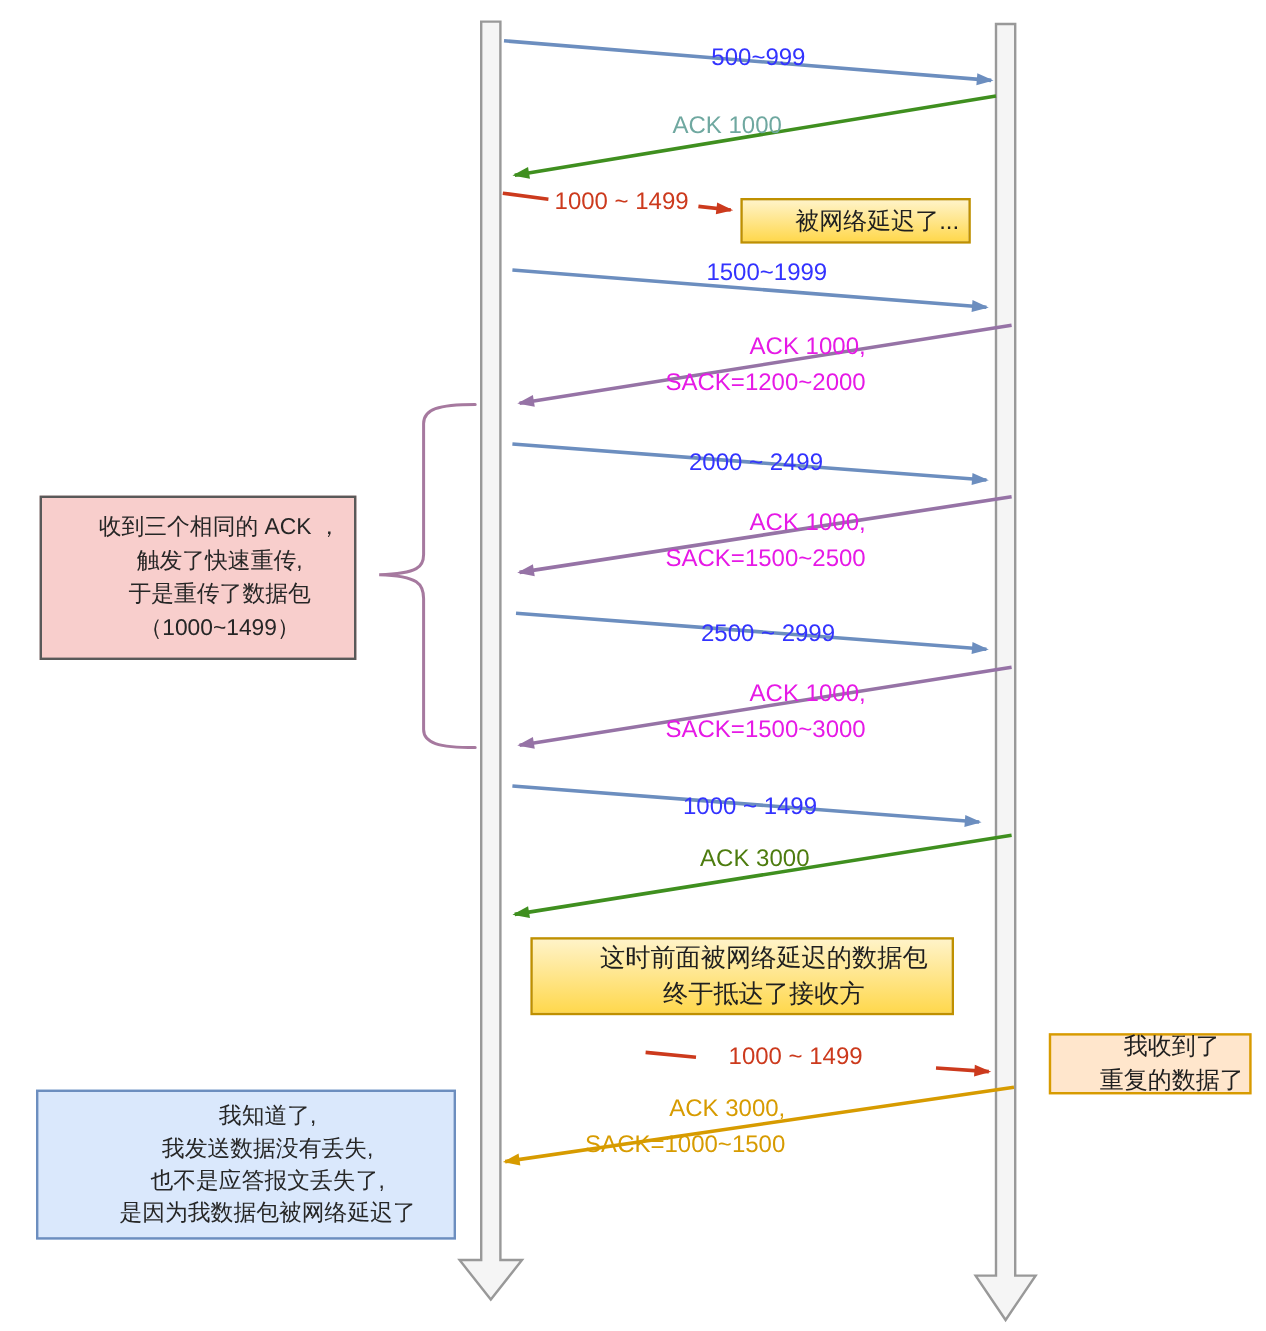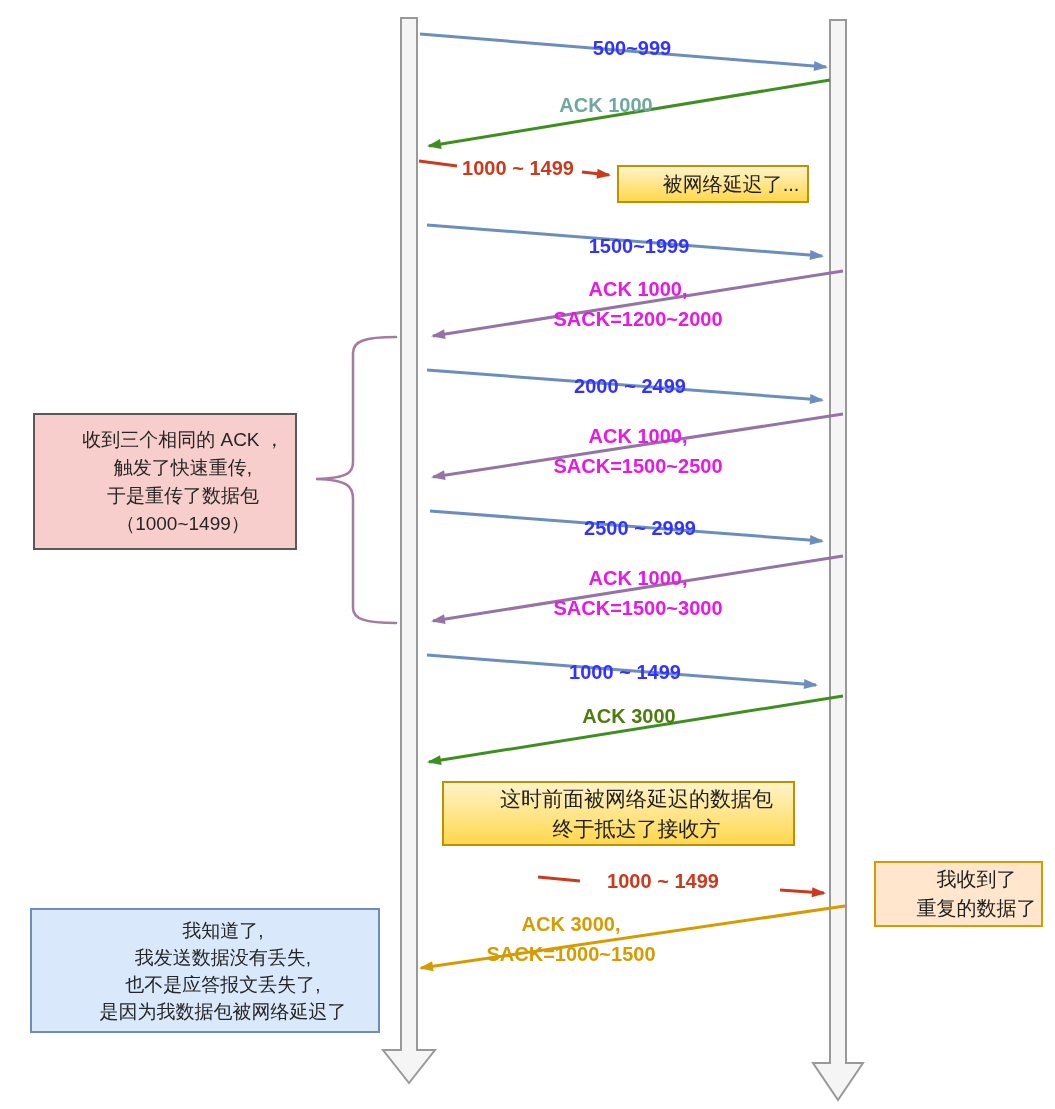--- a/index.html
+++ b/index.html
@@ -3,21 +3,21 @@
 <meta charset="utf-8">
 <style>
   html,body{margin:0;padding:0;background:#ffffff;}
   #canvas{
     position:relative;width:1055px;height:1109px;background:#ffffff;overflow:hidden;
     font-family:"Liberation Sans","DejaVu Sans",sans-serif;
   }
   #diagram-svg{position:absolute;left:0;top:0;}
   .lbl{
     position:absolute;transform:translateX(-50%);white-space:nowrap;
-    font-size:20px;line-height:20px;text-align:center;font-weight:bold;
+    font-size:20px;line-height:20px;text-align:right;
   }
   .lbl .line{display:block;line-height:30px;}
   .t-blue{color:#3333ff}
   .t-teal{color:#6fa8a0}
   .t-red{color:#cc3a1d}
   .t-magenta{color:#e619e6}
   .t-green{color:#4d7c0f}
   .t-orange{color:#d79b00}
   .note{
     position:absolute;box-sizing:border-box;display:flex;flex-direction:column;
@@ -28,21 +28,21 @@
     left:617px;top:165px;width:192px;height:38px;
     background:linear-gradient(180deg,#fff3c8 0%,#ffd84d 100%);
     border:2px solid #bf9000;font-size:20px;
   }
   .note-arrived{
     left:442px;top:781px;width:353px;height:65px;
     background:linear-gradient(180deg,#fff3c8 0%,#ffd84d 100%);
     border:2px solid #bf9000;font-size:21px;line-height:30px;
   }
   .note-duplicate{
-    left:874px;top:861px;width:169px;height:66px;
+    left:874px;top:861px;width:169px;height:51px;
     background:#ffe6cc;border:2px solid #d79b00;font-size:20px;line-height:29px;
   }
   .note-retransmit{
     left:33px;top:413px;width:264px;height:137px;
     background:#f8cecc;border:2px solid #595959;font-size:19px;line-height:28px;color:#262626;
   }
   .note-conclusion{
     left:30px;top:908px;width:350px;height:125px;
     background:#dae8fc;border:2px solid #6c8ebf;font-size:19px;line-height:27px;color:#262626;
   }
@@ -89,21 +89,21 @@
     <line x1="427" y1="655" x2="816" y2="685" stroke="#6c8ebf" stroke-width="3" marker-end="url(#mh-blue)"></line>
     <line x1="843" y1="696" x2="429" y2="762" stroke="#3f8f1f" stroke-width="3" marker-end="url(#mh-green)"></line>
     <line x1="538" y1="877" x2="580" y2="881" stroke="#cc3a1d" stroke-width="3"></line>
     <line x1="780" y1="890" x2="824" y2="893" stroke="#cc3a1d" stroke-width="3" marker-end="url(#mh-red)"></line>
     <line x1="845" y1="906" x2="421" y2="968" stroke="#d79b00" stroke-width="3" marker-end="url(#mh-orange)"></line>
   </svg>
 
   <div class="lbl t-blue" style="left:632px;top:38px">500~999</div>
   <div class="lbl t-teal" style="left:606px;top:95px">ACK 1000</div>
   <div class="lbl t-red" style="left:518px;top:158px">1000 ~ 1499</div>
-  <div class="lbl t-blue" style="left:639px;top:236px">1500~1999</div>
+  <div class="lbl t-blue" style="left:639px;top:217px">1500~1999</div>
   <div class="lbl t-magenta" style="left:638px;top:274px">
     <span class="line">ACK 1000,</span>
     <span class="line">SACK=1200~2000</span>
   </div>
   <div class="lbl t-blue" style="left:630px;top:376px">2000 ~ 2499</div>
   <div class="lbl t-magenta" style="left:638px;top:421px">
     <span class="line">ACK 1000,</span>
     <span class="line">SACK=1500~2500</span>
   </div>
   <div class="lbl t-blue" style="left:640px;top:518px">2500 ~ 2999</div>

